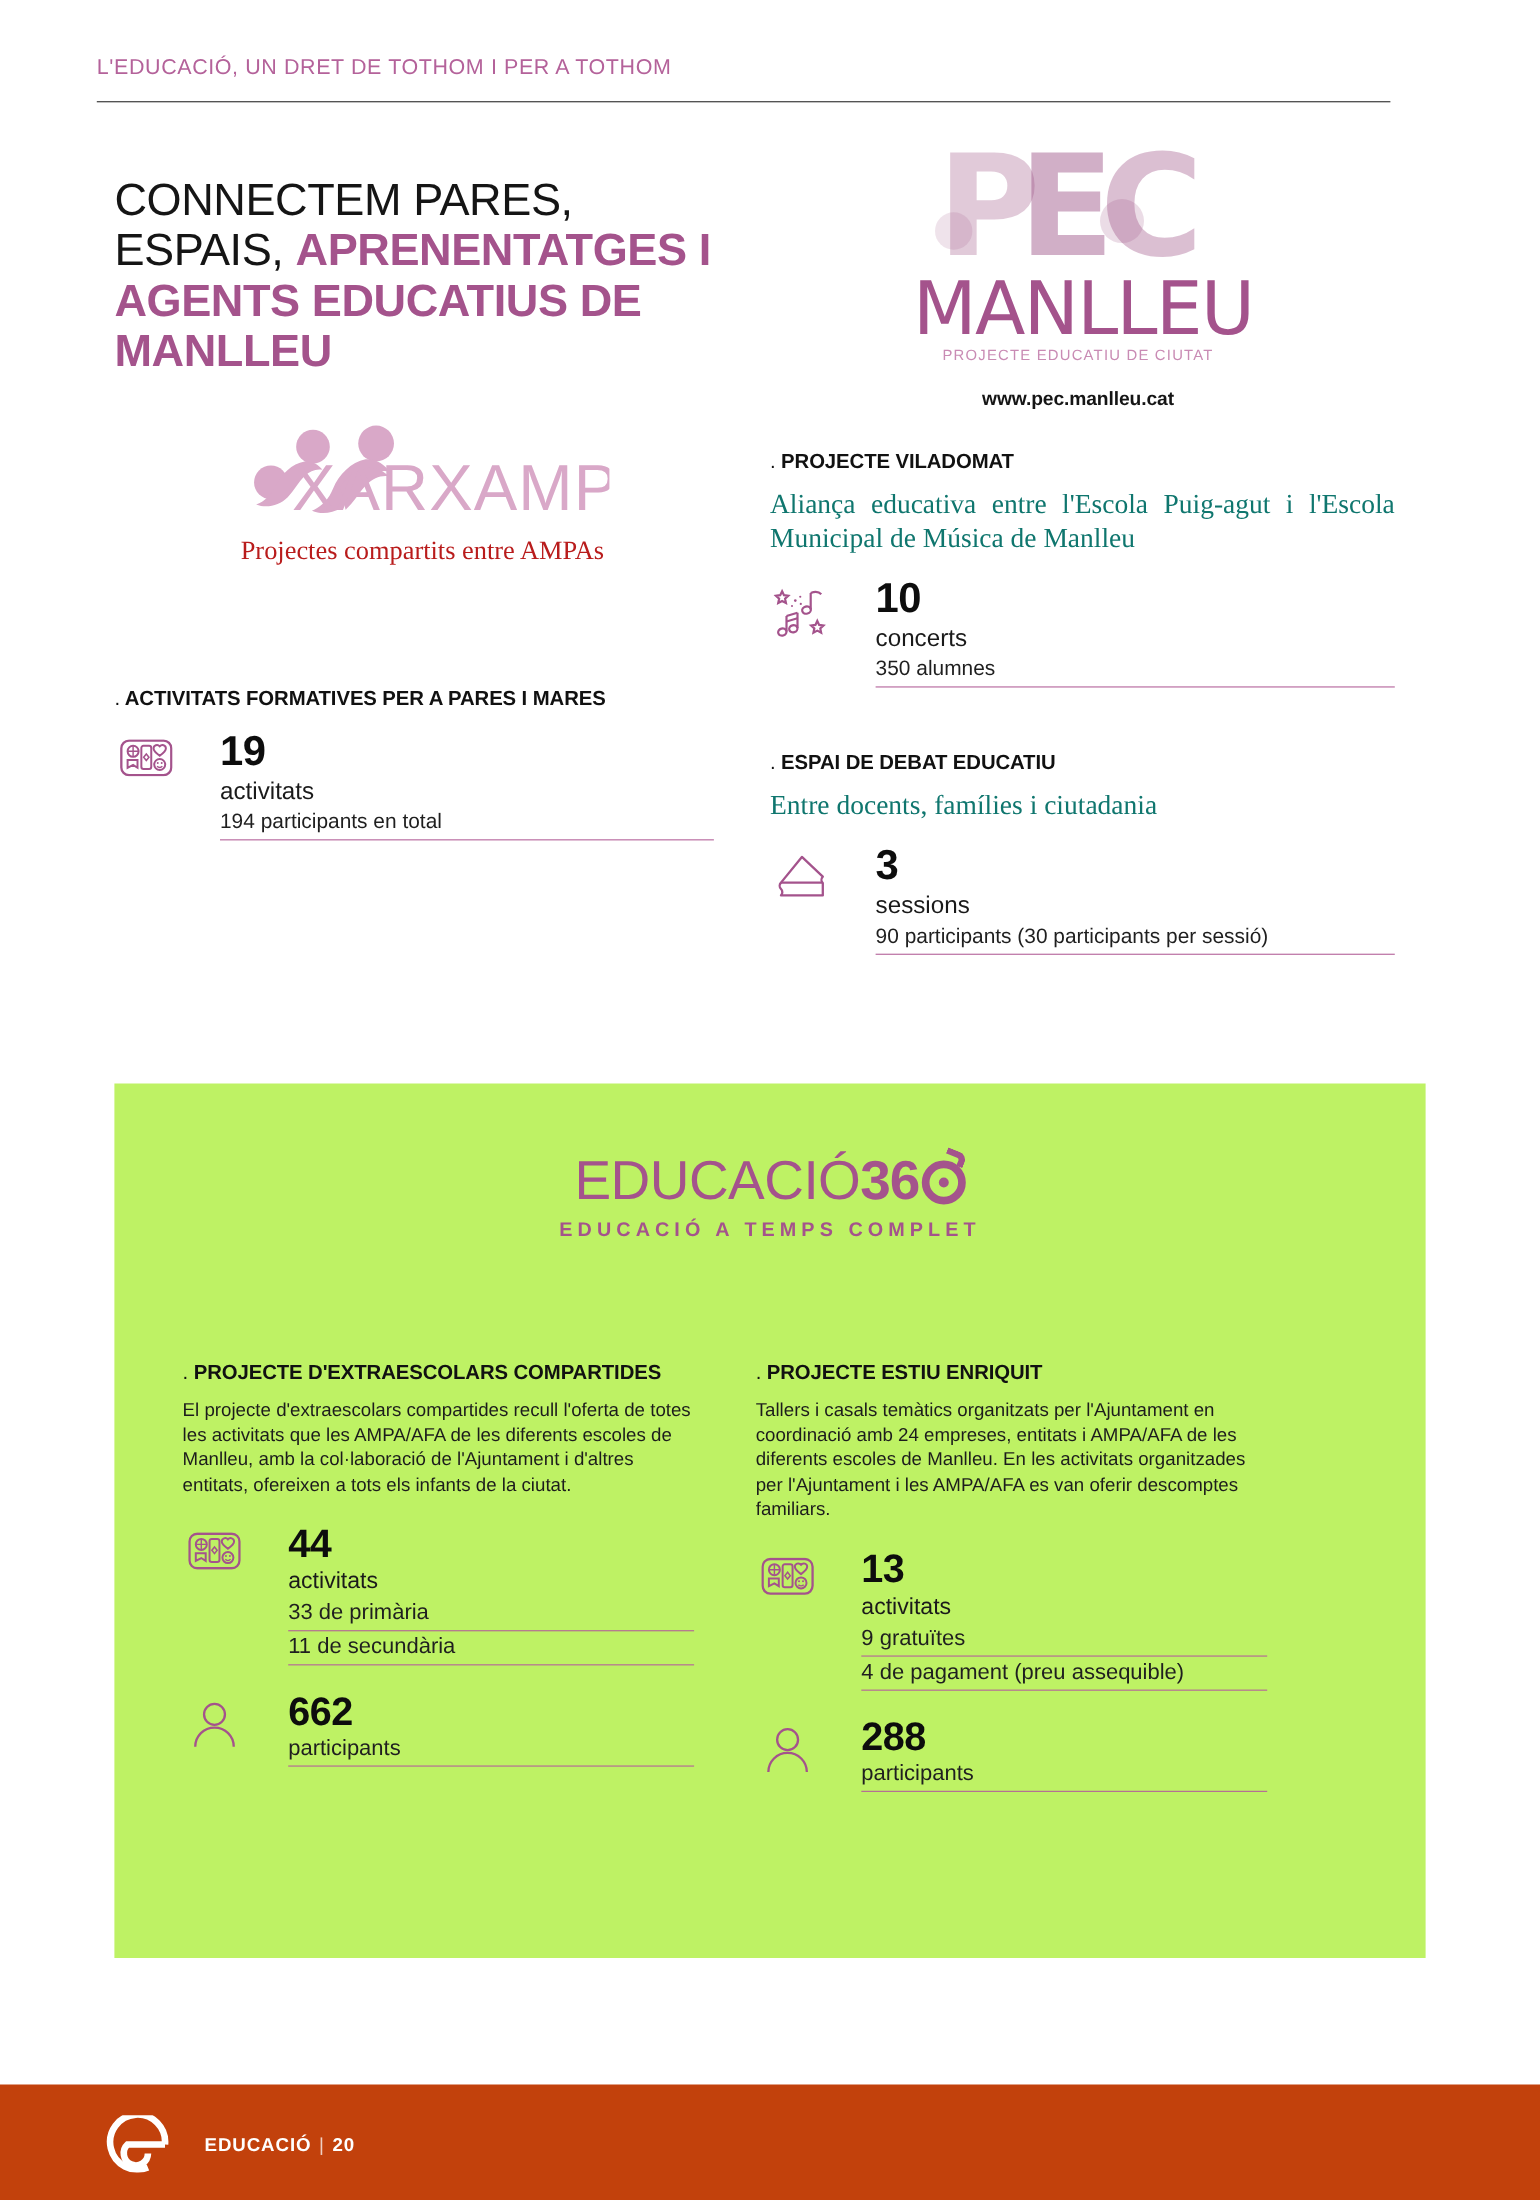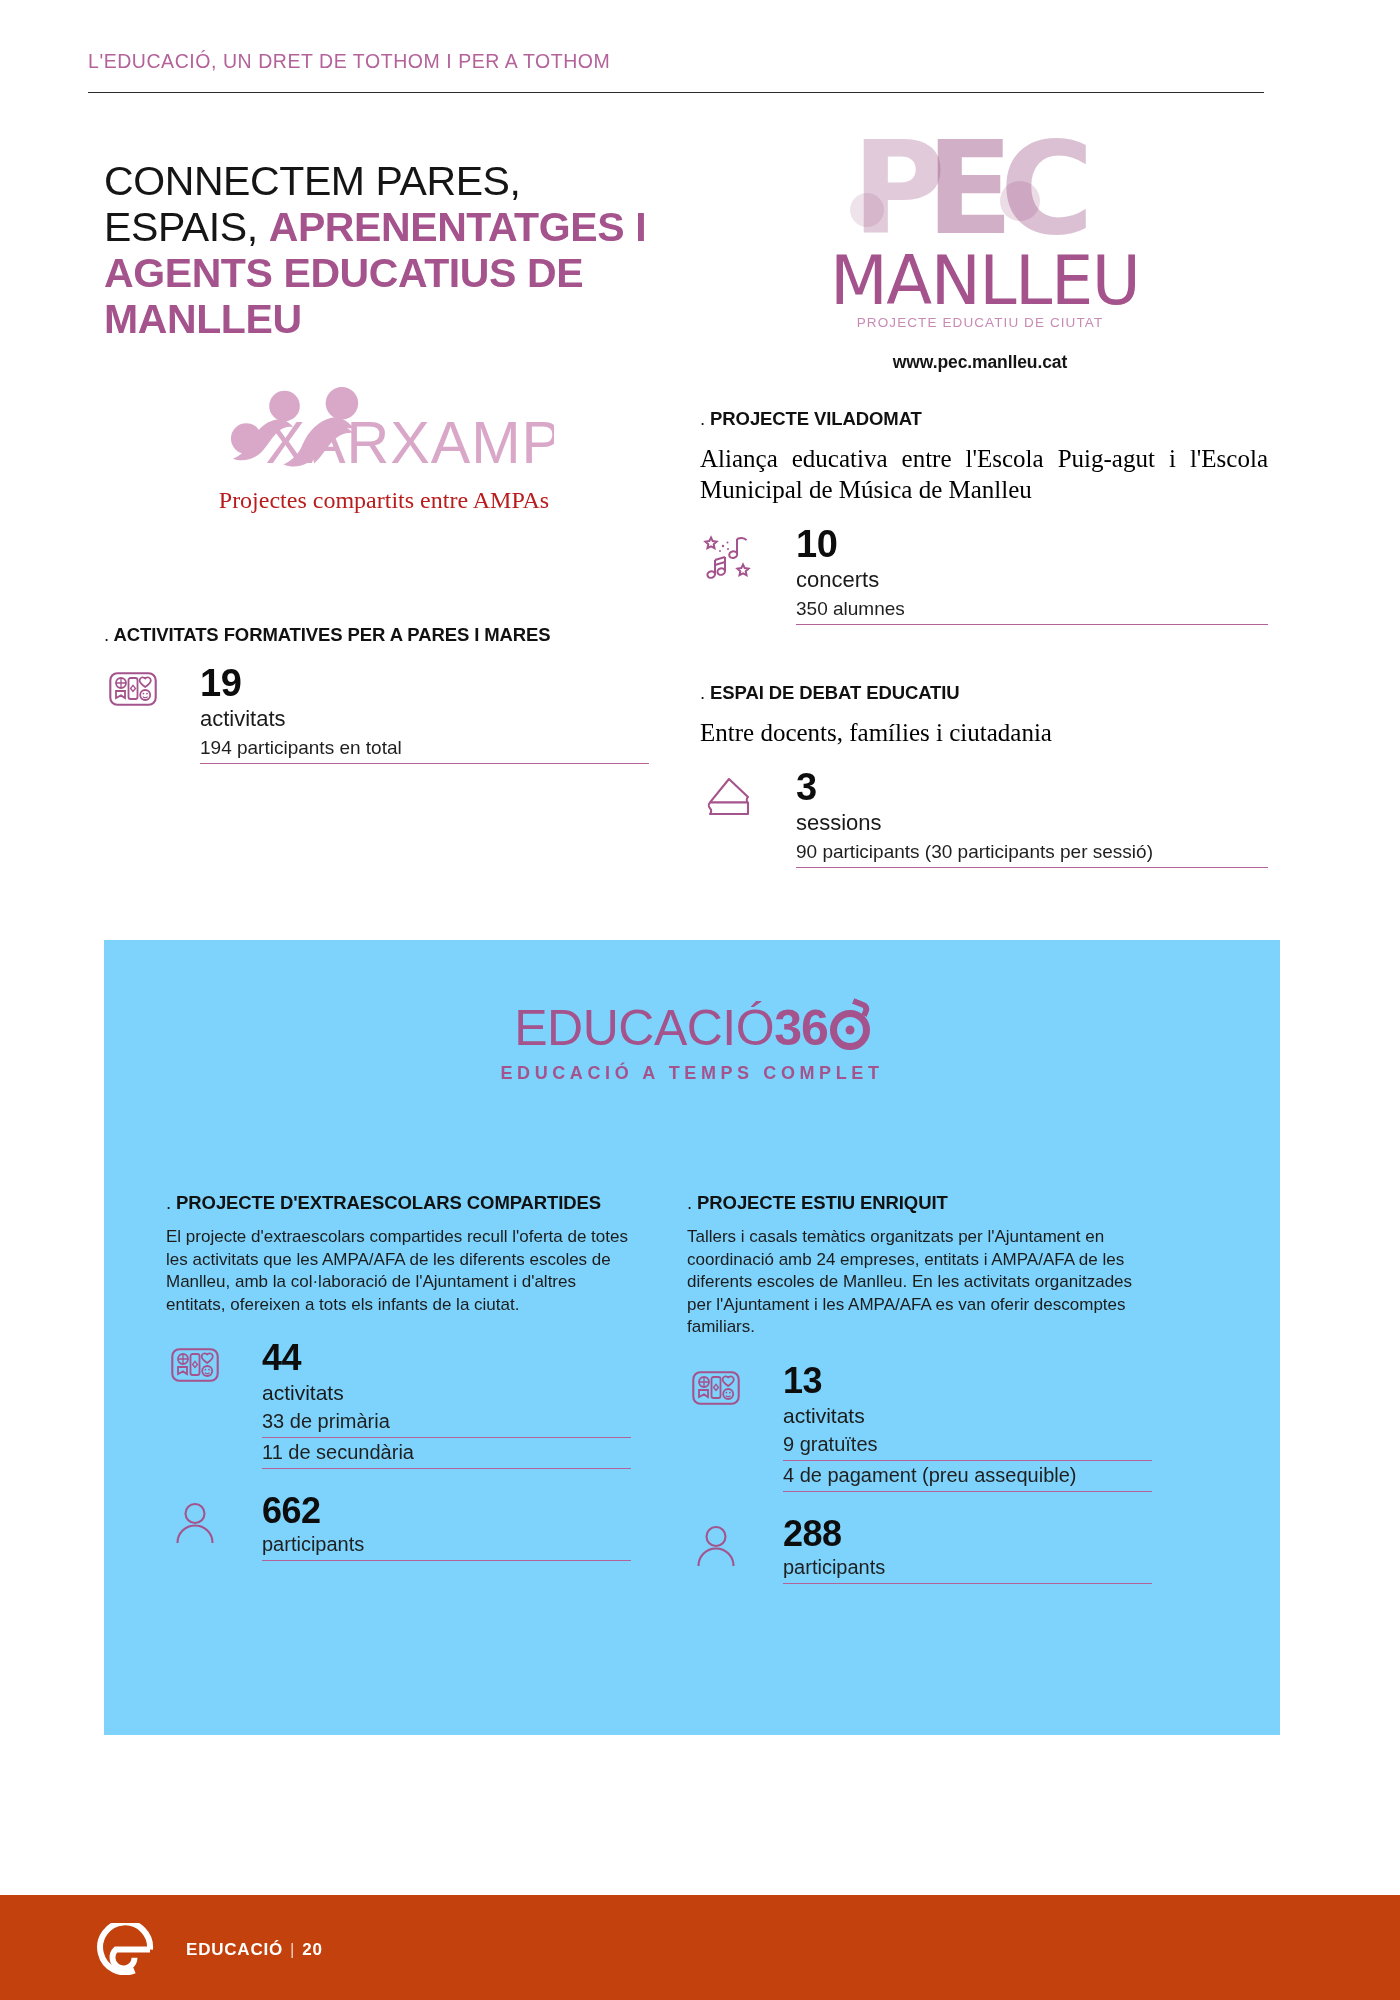--- a/index.html
+++ b/index.html
@@ -128,21 +128,21 @@
     font-weight: 700;
     letter-spacing: -0.1px;
     color: #111111;
     white-space: nowrap;
   }
   .section-head .dot { font-weight: 400; }
   .section-lead {
     font-family: "Liberation Serif", serif;
     font-size: 25px;
     line-height: 31px;
-    color: #000000;
+    color: #0f766e;
     text-align: justify;
     margin-top: 13px;
   }
   .stat {
     display: flex;
     align-items: flex-start;
     gap: 38px;
   }
   .stat .stat-icon {
     flex: 0 0 auto;
@@ -180,24 +180,25 @@
   #grp-formatives .stat { margin-top: 18px; }
   #grp-viladomat  { position: absolute; left: 700px; top: 408px; width: 568px; }
   #grp-viladomat .stat { margin-top: 20px; }
   #grp-debat      { position: absolute; left: 700px; top: 682px; width: 568px; }
   #grp-debat .stat { margin-top: 20px; }
 
   
   #pink-panel {
     position: absolute;
     left: 104px;
-    top: 940px;
+    top: 985px;
     width: 1176px;
     height: 795px;
-    background: #7dd3fc;
+    background: #bef264;
+    padding-left: 16px;
   }
   #edu360 {
     position: absolute;
     left: 0; right: 0;
     top: 62px;
     text-align: center;
   }
   #edu360-main {
     font-size: 50px;
     line-height: 52px;

